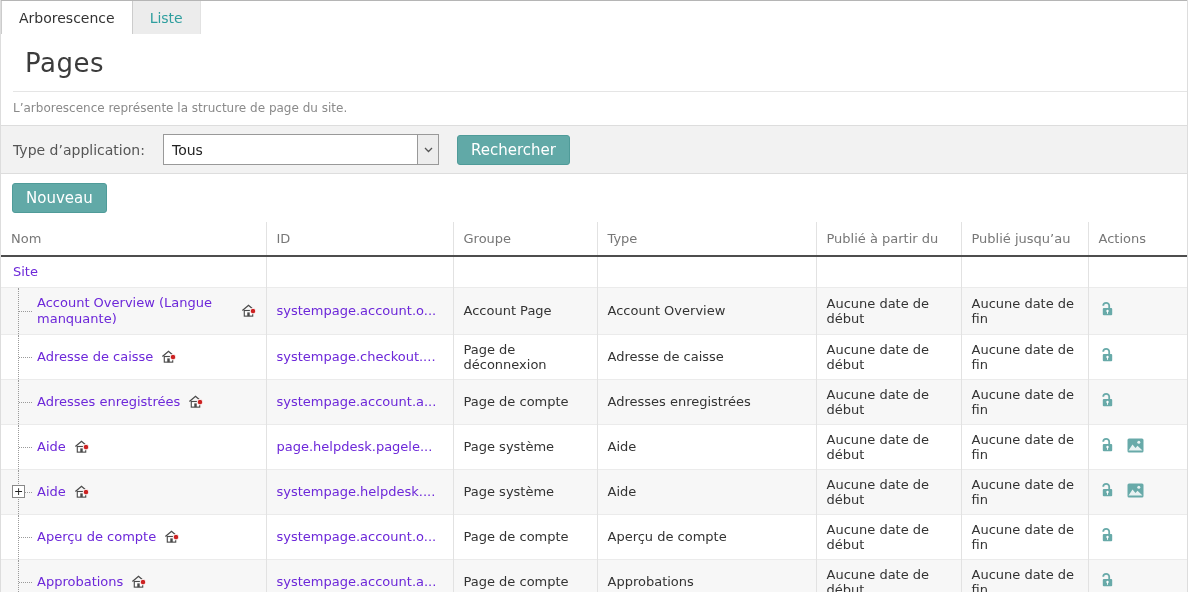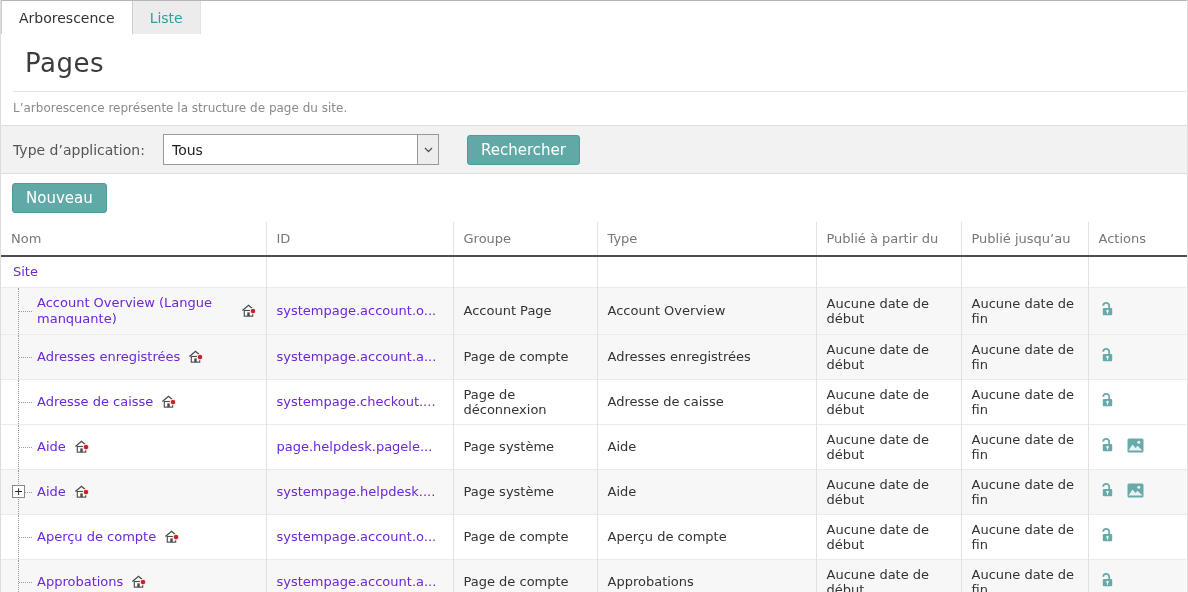--- a/index.html
+++ b/index.html
@@ -25,21 +25,21 @@
   .filterbar { background:#f2f2f2; padding:9px 12px; display:flex; align-items:center; border-bottom:1px solid #ddd; height:48px; }
   .filter-label { font-size:14px; color:#555; width:150px; }
   .select-mock { display:flex; width:276px; height:31px; background:#fff; border:1px solid #999; align-items:stretch; cursor:pointer; }
   .select-mock .sel-val { flex:1; font-size:14px; color:#222; display:flex; align-items:center; padding-left:8px; }
   .select-mock .sel-arrow { width:21px; border-left:1px solid #999; background:#ededed; display:flex; align-items:center; justify-content:center; color:#555; }
   .btn {
     display:inline-block; background:#61a9a7; border:1px solid #4f9b99; color:#fff;
     font-size:15px; padding:5px 13px; border-radius:3px; cursor:pointer;
     font-family:"DejaVu Sans","Liberation Sans",sans-serif;
   }
-  .btn.search { margin-left:28px; }
+  .btn.search { margin-left:18px; }
   .toolbar { padding:9px 11px; background:#fff; height:48px; }
 
   
   table { width:100%; border-collapse:collapse; table-layout:fixed; }
   th {
     font-size:13px; font-weight:normal; color:#777; text-align:left;
     padding:8px 10px; border-bottom:2px solid #4d4d4d; height:34px;
   }
   th + th, td + td { border-left:1px solid #e2e2e2; }
   td { font-size:13px; color:#333; padding:7px 10px; vertical-align:middle; border-top:1px solid #ebebeb; }
@@ -154,71 +154,71 @@
   <span class="icon">
     <svg width="16" height="16" viewBox="0 0 16 16">
       <path d="M4.2 4.8 a3 3 0 0 1 6 0 V7" fill="none" stroke="#68aaa9" stroke-width="1.8"></path>
       <rect x="3.8" y="7" width="9.4" height="7.2" rx="1" fill="#68aaa9"></rect>
       <circle cx="8.5" cy="10" r="1.2" fill="#fff"></circle>
       <rect x="8.1" y="10.6" width="0.9" height="2.2" fill="#fff"></rect>
     </svg>
   </span>
 </td>
         </tr>
+        <tr class="item-row">
+          <td class="nom">
+            <span class="tree-v"></span>
+            <span class="tree-h"></span>
+            <span class="nom-content">
+              <a class="tlink nm">Adresse de caisse</a>
+  <span class="icon">
+    <svg width="15" height="15" viewBox="0 0 16 16">
+      <polyline points="1.5,8 8,2.5 14.5,8" fill="none" stroke="#4a4a4a" stroke-width="1.4"></polyline>
+      <rect x="3.5" y="8" width="9" height="6" fill="#fff" stroke="#4a4a4a" stroke-width="1.2"></rect>
+      <rect x="6.7" y="10" width="2.6" height="4" fill="#4a4a4a"></rect>
+      <circle cx="12.8" cy="8.6" r="3" fill="#cc2222" stroke="#fff" stroke-width="1"></circle>
+    </svg>
+  </span>
+</span>
+          </td>
+          <td><a class="tlink">systempage.checkout....</a></td>
+          <td>Page de déconnexion</td>
+          <td>Adresse de caisse</td>
+          <td>Aucune date de début</td>
+          <td>Aucune date de fin</td>
+          <td class="actions-cell">
+  <span class="icon">
+    <svg width="16" height="16" viewBox="0 0 16 16">
+      <path d="M4.2 4.8 a3 3 0 0 1 6 0 V7" fill="none" stroke="#68aaa9" stroke-width="1.8"></path>
+      <rect x="3.8" y="7" width="9.4" height="7.2" rx="1" fill="#68aaa9"></rect>
+      <circle cx="8.5" cy="10" r="1.2" fill="#fff"></circle>
+      <rect x="8.1" y="10.6" width="0.9" height="2.2" fill="#fff"></rect>
+    </svg>
+  </span>
+</td>
+        </tr>
         <tr class="item-row alt">
           <td class="nom">
             <span class="tree-v"></span>
             <span class="tree-h"></span>
             <span class="nom-content">
               <a class="tlink nm">Adresses enregistrées</a>
   <span class="icon">
     <svg width="15" height="15" viewBox="0 0 16 16">
       <polyline points="1.5,8 8,2.5 14.5,8" fill="none" stroke="#4a4a4a" stroke-width="1.4"></polyline>
       <rect x="3.5" y="8" width="9" height="6" fill="#fff" stroke="#4a4a4a" stroke-width="1.2"></rect>
       <rect x="6.7" y="10" width="2.6" height="4" fill="#4a4a4a"></rect>
       <circle cx="12.8" cy="8.6" r="3" fill="#cc2222" stroke="#fff" stroke-width="1"></circle>
     </svg>
   </span>
 </span>
           </td>
           <td><a class="tlink">systempage.account.a...</a></td>
           <td>Page de compte</td>
           <td>Adresses enregistrées</td>
-          <td>Aucune date de début</td>
-          <td>Aucune date de fin</td>
-          <td class="actions-cell">
-  <span class="icon">
-    <svg width="16" height="16" viewBox="0 0 16 16">
-      <path d="M4.2 4.8 a3 3 0 0 1 6 0 V7" fill="none" stroke="#68aaa9" stroke-width="1.8"></path>
-      <rect x="3.8" y="7" width="9.4" height="7.2" rx="1" fill="#68aaa9"></rect>
-      <circle cx="8.5" cy="10" r="1.2" fill="#fff"></circle>
-      <rect x="8.1" y="10.6" width="0.9" height="2.2" fill="#fff"></rect>
-    </svg>
-  </span>
-</td>
-        </tr>
-        <tr class="item-row">
-          <td class="nom">
-            <span class="tree-v"></span>
-            <span class="tree-h"></span>
-            <span class="nom-content">
-              <a class="tlink nm">Adresse de caisse</a>
-  <span class="icon">
-    <svg width="15" height="15" viewBox="0 0 16 16">
-      <polyline points="1.5,8 8,2.5 14.5,8" fill="none" stroke="#4a4a4a" stroke-width="1.4"></polyline>
-      <rect x="3.5" y="8" width="9" height="6" fill="#fff" stroke="#4a4a4a" stroke-width="1.2"></rect>
-      <rect x="6.7" y="10" width="2.6" height="4" fill="#4a4a4a"></rect>
-      <circle cx="12.8" cy="8.6" r="3" fill="#cc2222" stroke="#fff" stroke-width="1"></circle>
-    </svg>
-  </span>
-</span>
-          </td>
-          <td><a class="tlink">systempage.checkout....</a></td>
-          <td>Page de déconnexion</td>
-          <td>Adresse de caisse</td>
           <td>Aucune date de début</td>
           <td>Aucune date de fin</td>
           <td class="actions-cell">
   <span class="icon">
     <svg width="16" height="16" viewBox="0 0 16 16">
       <path d="M4.2 4.8 a3 3 0 0 1 6 0 V7" fill="none" stroke="#68aaa9" stroke-width="1.8"></path>
       <rect x="3.8" y="7" width="9.4" height="7.2" rx="1" fill="#68aaa9"></rect>
       <circle cx="8.5" cy="10" r="1.2" fill="#fff"></circle>
       <rect x="8.1" y="10.6" width="0.9" height="2.2" fill="#fff"></rect>
     </svg>

